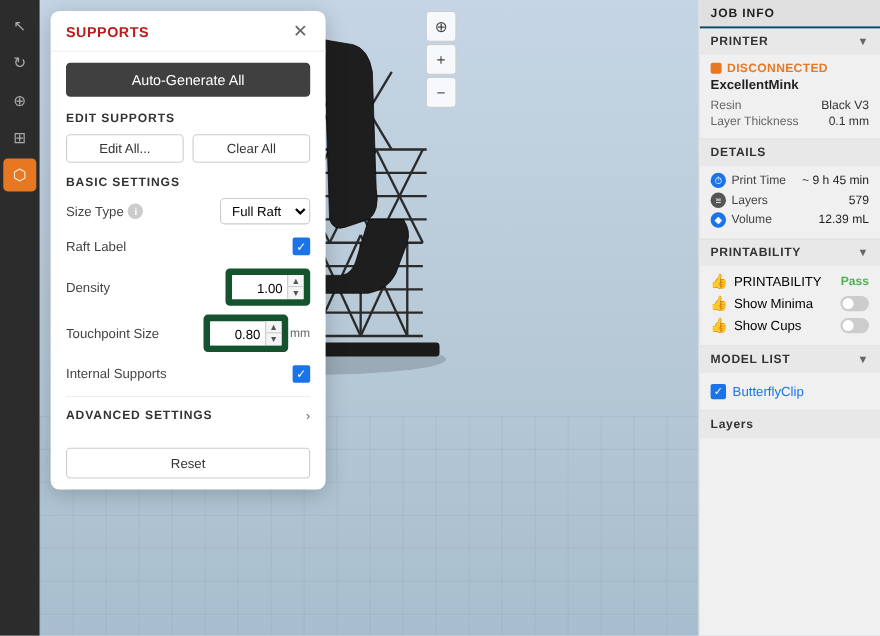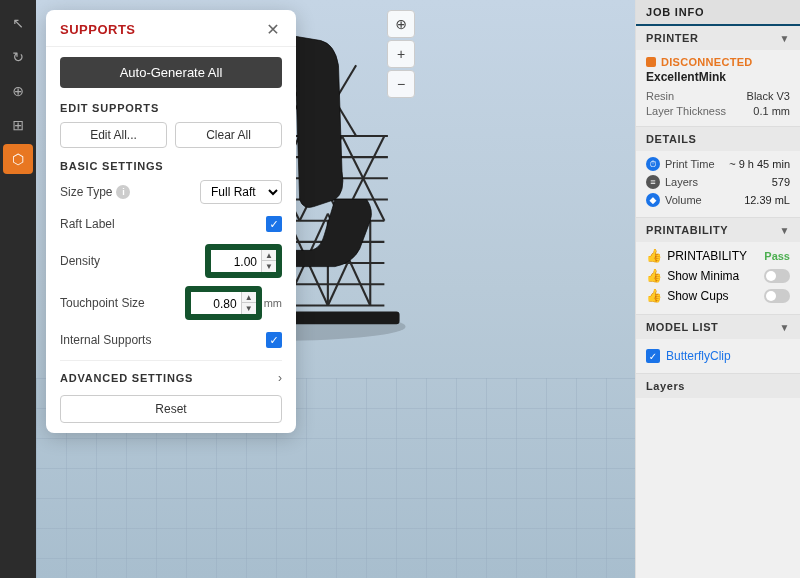--- a/index.html
+++ b/index.html
@@ -255,21 +255,21 @@
 
     .reset-btn {
       width: 100%;
       border: 1px solid #ccc;
       background: white;
       border-radius: 4px;
       padding: 6px;
       font-size: 12px;
       cursor: pointer;
       color: #333;
-      margin-top: 8px;
+      margin-top: 20px;
     }
 
     
     .viewport-controls {
       position: absolute;
       top: 10px;
       right: 220px;
       display: flex;
       flex-direction: column;
       gap: 2px;

